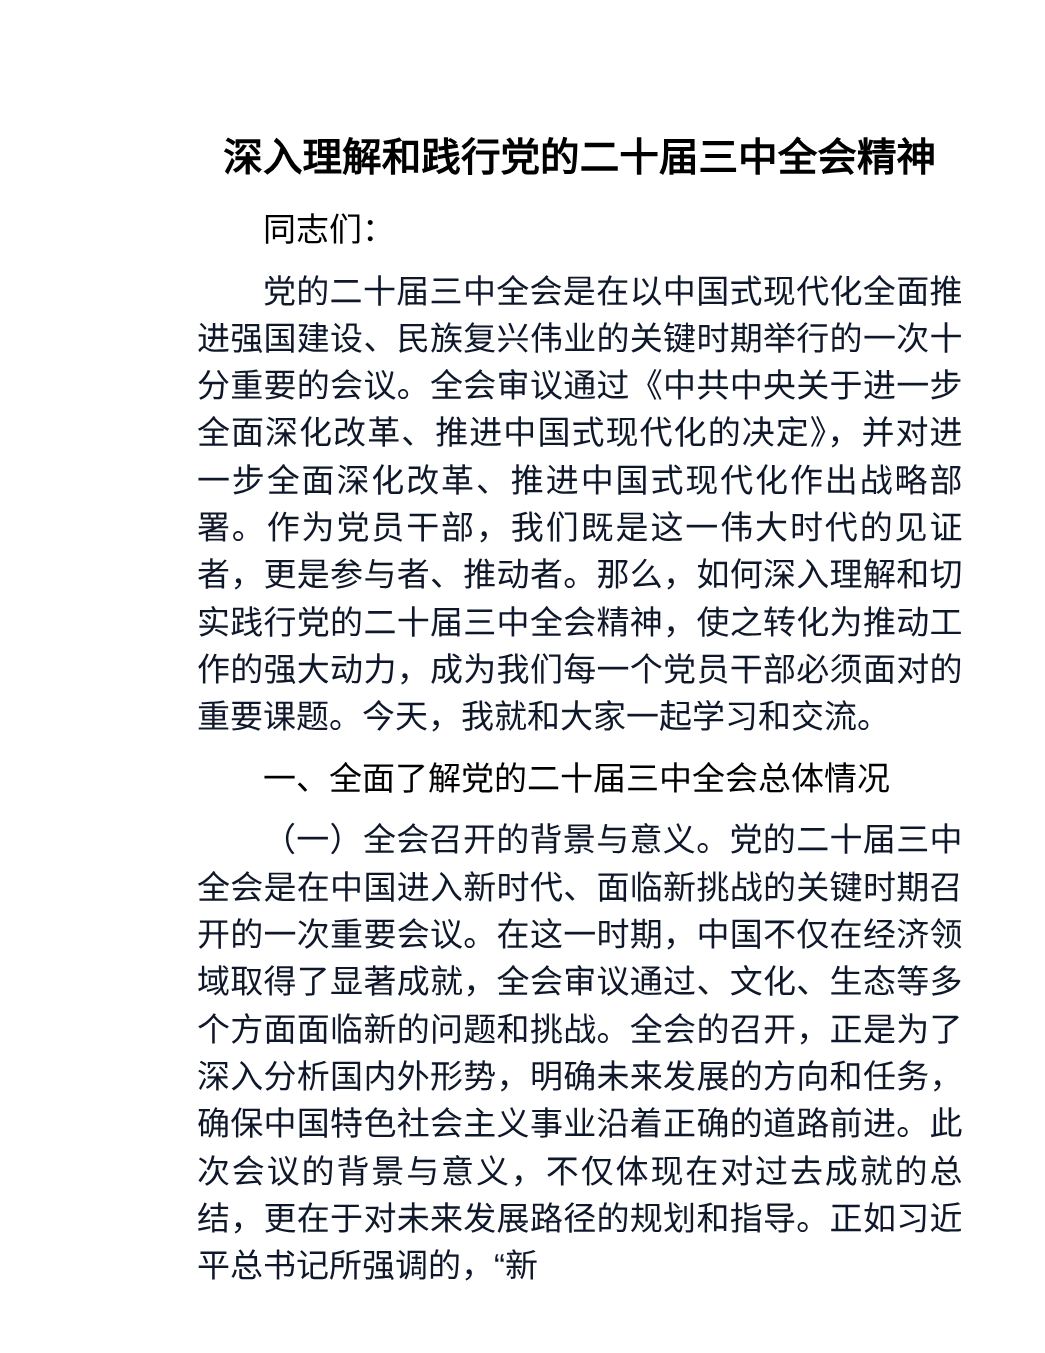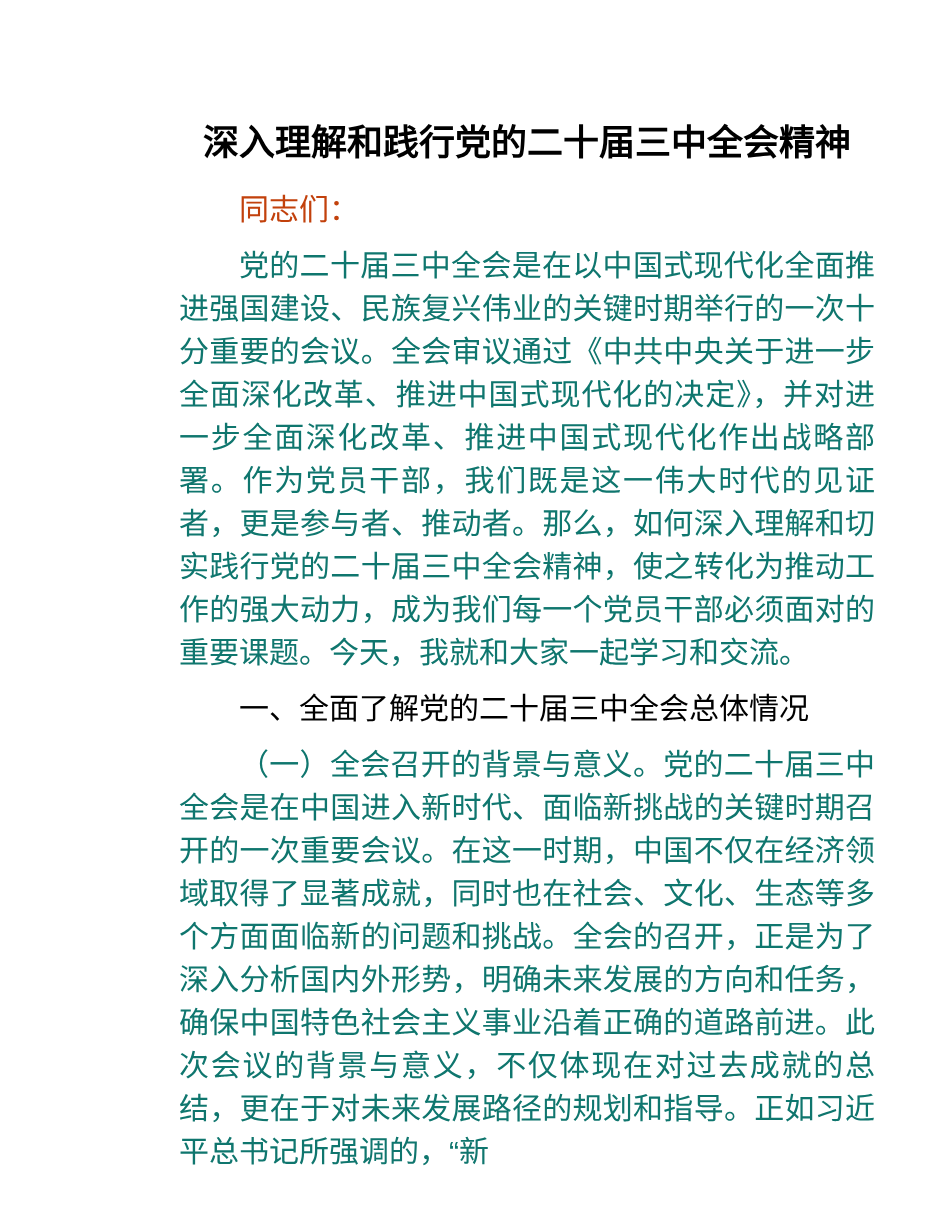--- a/index.html
+++ b/index.html
@@ -38,36 +38,36 @@
     margin: 0;
     padding-top: 104px;
     white-space: nowrap;
   }
 
   
   .para {
     font-family: "Liberation Sans", "DejaVu Sans", sans-serif;
     font-size: 30px;
     font-weight: normal;
-    color: #0f766e;
+    color: #0f172a;
     line-height: 43px;
     text-align: justify;
     text-justify: inter-character;
     margin: 0;
     text-indent: 60px;
     word-break: break-all;
     letter-spacing: 0px;
   }
 
   
   .greeting {
     font-family: "Liberation Sans", "DejaVu Sans", sans-serif;
     font-size: 30px;
     font-weight: normal;
-    color: #c2410c;
+    color: #000000;
     line-height: 43px;
     text-align: left;
     margin: 0;
     text-indent: 60px;
     white-space: nowrap;
   }
 
   
   .section-heading {
     font-family: "Liberation Sans", "DejaVu Sans", sans-serif;
@@ -102,16 +102,16 @@
     <div class="gap-after-greet"></div>
 
     <p class="para">党的二十届三中全会是在以中国式现代化全面推进强国建设、民族复兴伟业的关键时期举行的一次十分重要的会议。全会审议通过《中共中央关于进一步全面深化改革、推进中国式现代化的决定》，并对进一步全面深化改革、推进中国式现代化作出战略部署。作为党员干部，我们既是这一伟大时代的见证者，更是参与者、推动者。那么，如何深入理解和切实践行党的二十届三中全会精神，使之转化为推动工作的强大动力，成为我们每一个党员干部必须面对的重要课题。今天，我就和大家一起学习和交流。</p>
 
     <div class="gap-before-head"></div>
 
     <h2 class="section-heading">一、全面了解党的二十届三中全会总体情况</h2>
 
     <div class="gap-after-head"></div>
 
-    <p class="para">（一）全会召开的背景与意义。党的二十届三中全会是在中国进入新时代、面临新挑战的关键时期召开的一次重要会议。在这一时期，中国不仅在经济领域取得了显著成就，同时也在社会、文化、生态等多个方面面临新的问题和挑战。全会的召开，正是为了深入分析国内外形势，明确未来发展的方向和任务，确保中国特色社会主义事业沿着正确的道路前进。此次会议的背景与意义，不仅体现在对过去成就的总结，更在于对未来发展路径的规划和指导。正如习近平总书记所强调的，“新</p>
+    <p class="para">（一）全会召开的背景与意义。党的二十届三中全会是在中国进入新时代、面临新挑战的关键时期召开的一次重要会议。在这一时期，中国不仅在经济领域取得了显著成就，全会审议通过、文化、生态等多个方面面临新的问题和挑战。全会的召开，正是为了深入分析国内外形势，明确未来发展的方向和任务，确保中国特色社会主义事业沿着正确的道路前进。此次会议的背景与意义，不仅体现在对过去成就的总结，更在于对未来发展路径的规划和指导。正如习近平总书记所强调的，“新</p>
 
   </div>
 </div>
 
 </body></html>

